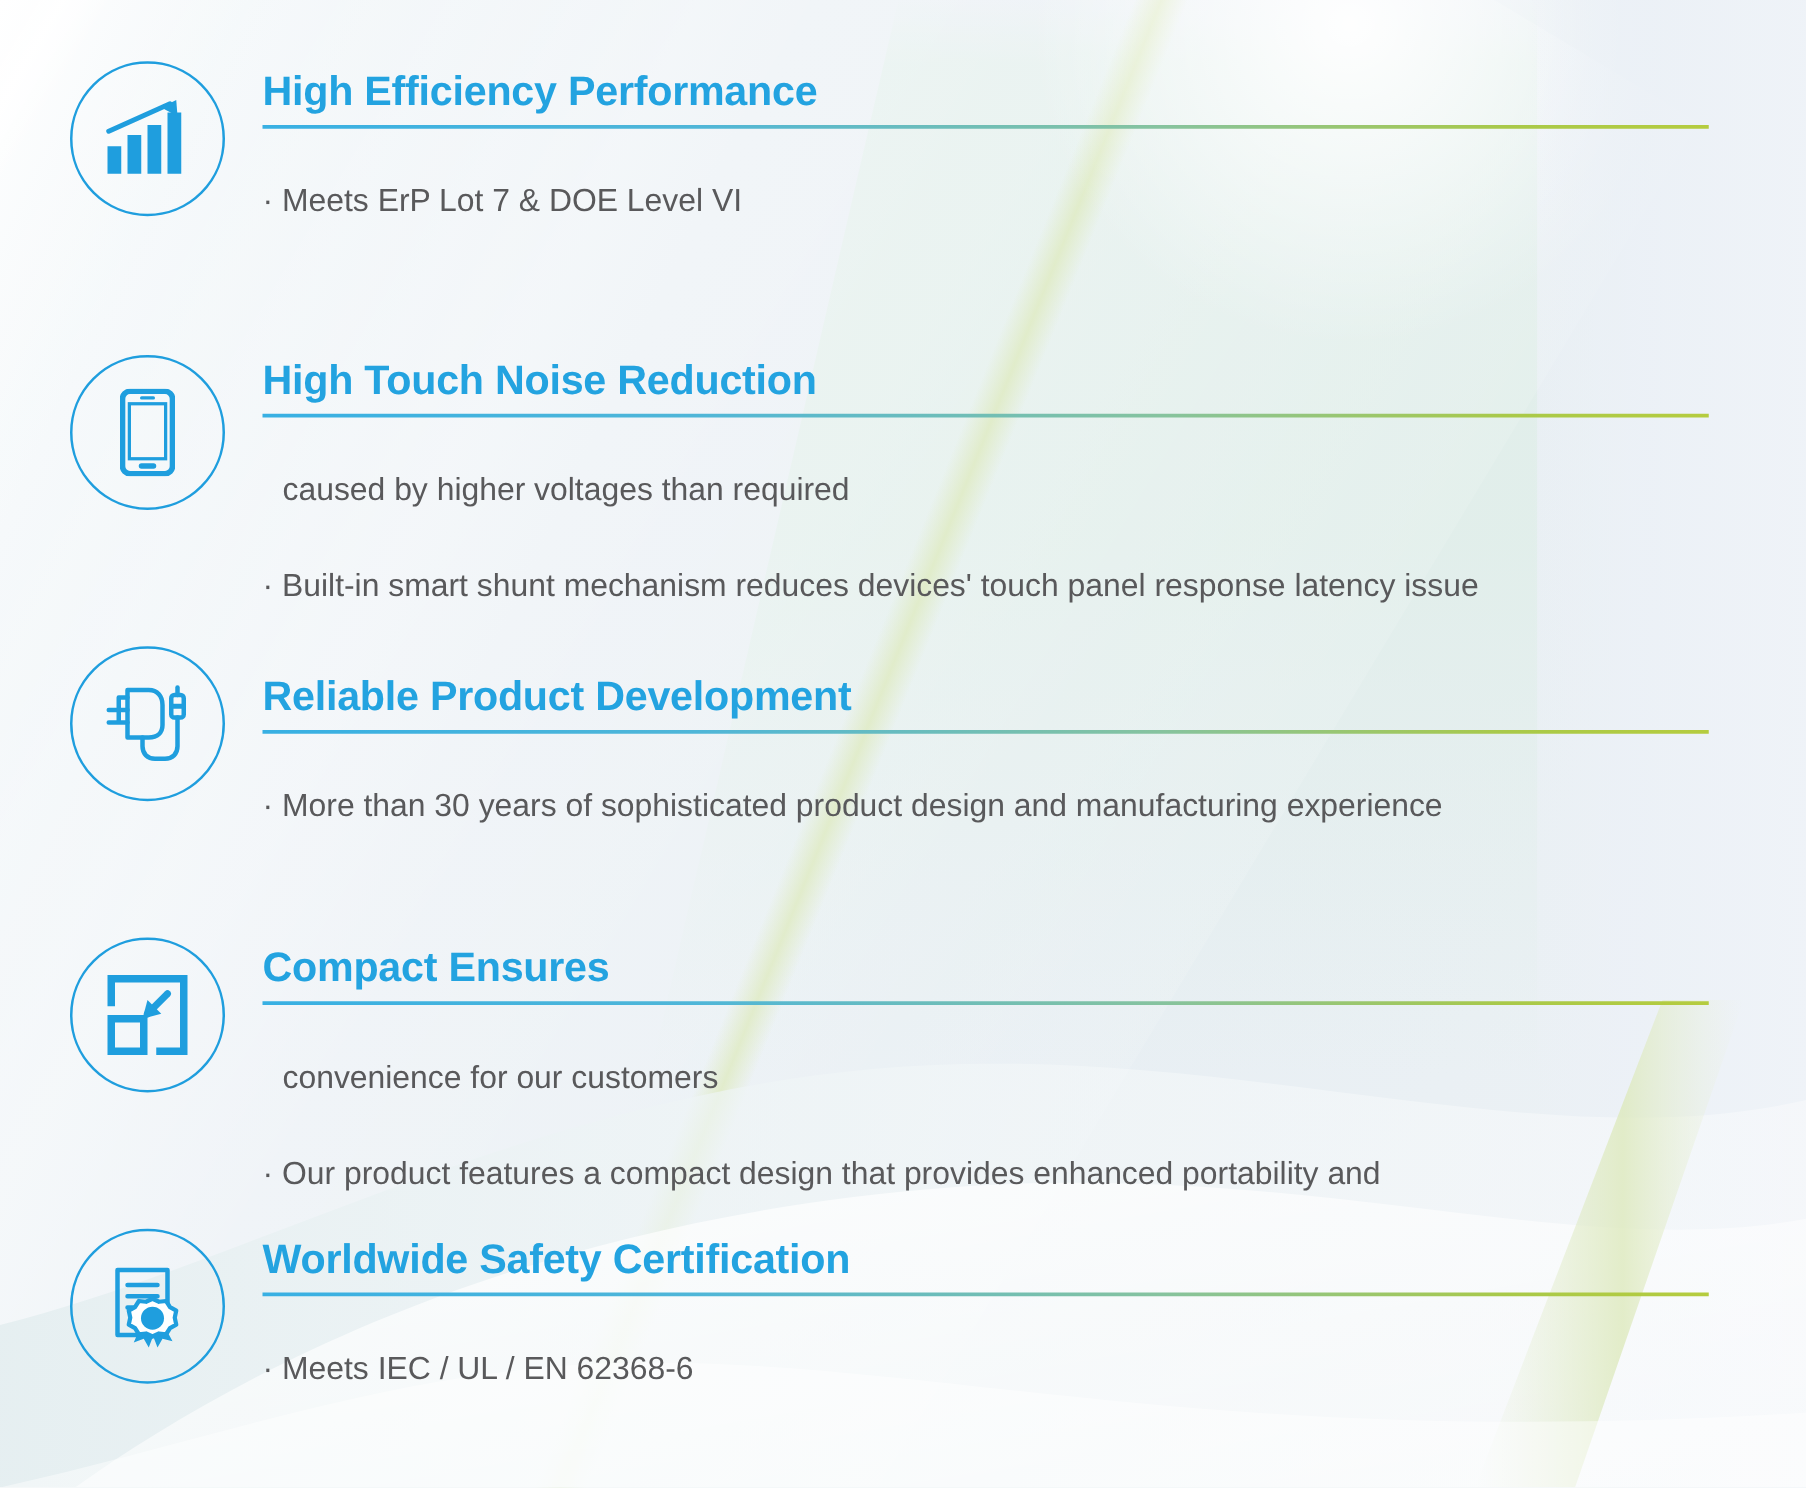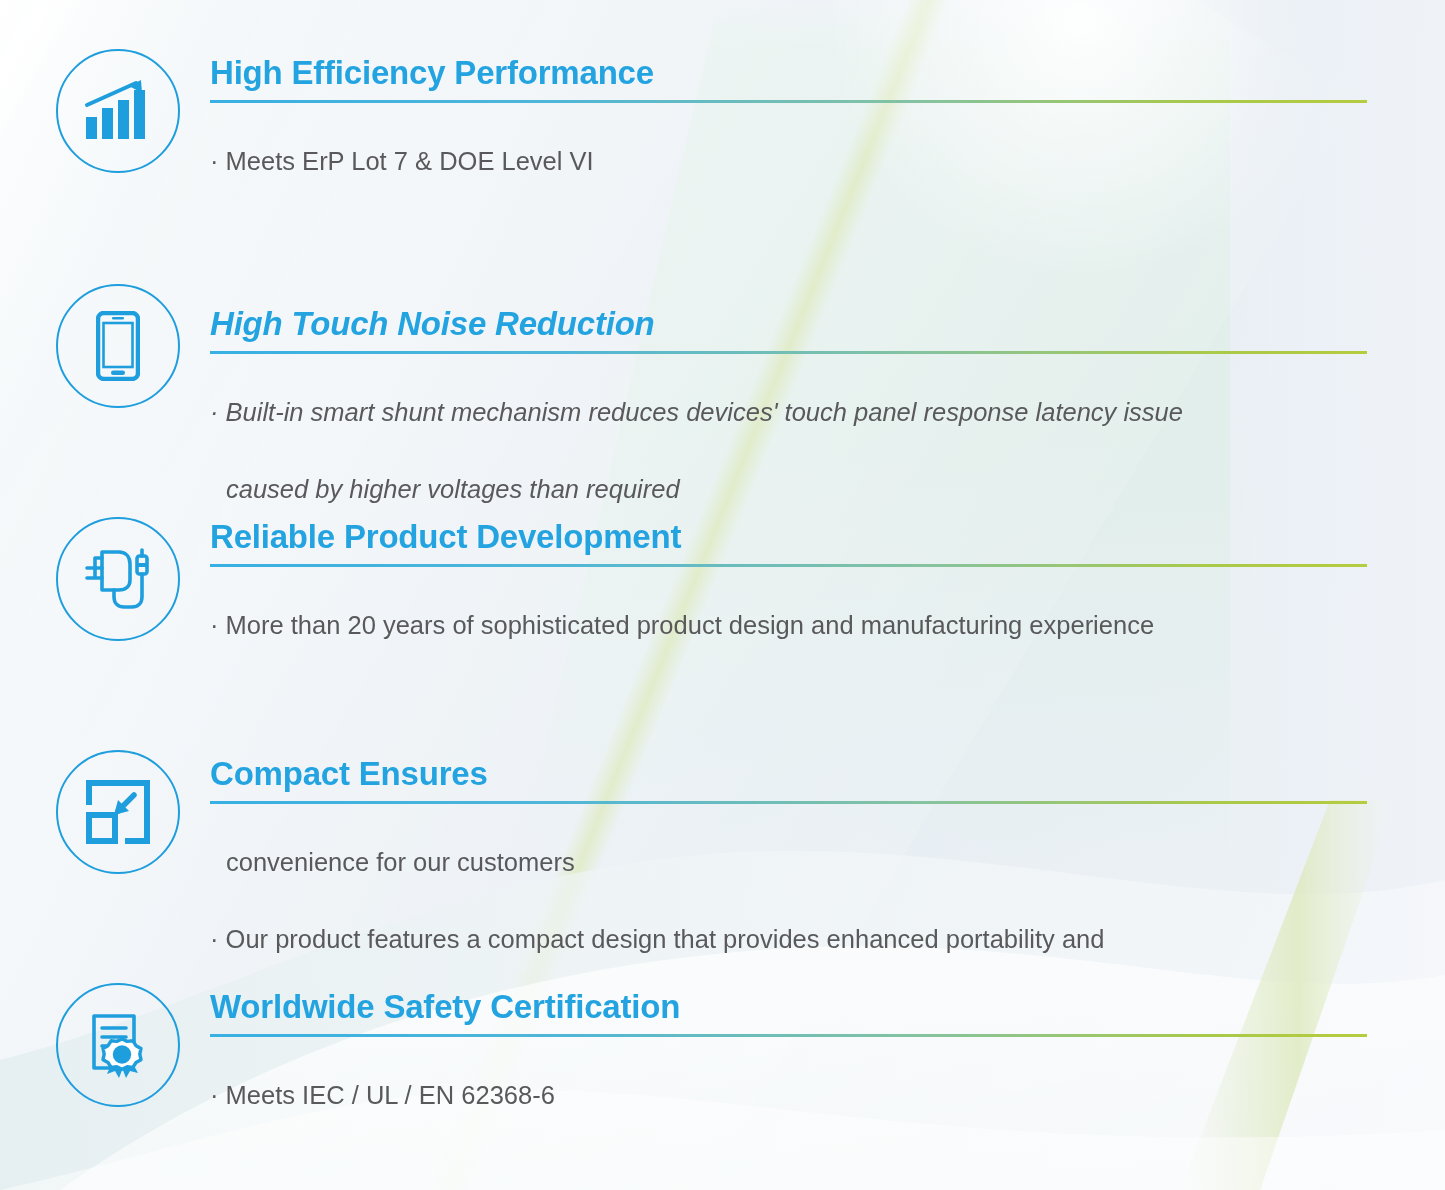--- a/index.html
+++ b/index.html
@@ -225,57 +225,57 @@
       <div class="icon-wrap" style="top:0;">
         <div class="icon-circle">
           <svg width="44" height="70" viewBox="0 0 44 70">
             <rect x="2" y="2" width="40" height="66" rx="6" ry="6" fill="none" stroke="#1f9ede" stroke-width="4.5"></rect>
             <rect x="7.5" y="12" width="29" height="44" fill="none" stroke="#1f9ede" stroke-width="2.6"></rect>
             <rect x="16" y="6" width="12" height="2.6" rx="1.3" fill="#1f9ede"></rect>
             <rect x="15" y="59.5" width="14" height="4.5" rx="2.2" fill="#1f9ede"></rect>
           </svg>
         </div>
       </div>
-      <div class="ftext" style="top:24px;font-style:italic;">
+      <div class="ftext" style="top:4px;">
         <div class="ftitle">High Touch Noise Reduction</div>
         <div class="fdivider"></div>
         <div class="fbody">
-          <div class="ln">
-            <span class="bullet">·</span>
-            <span>Built-in smart shunt mechanism reduces devices' touch panel response latency issue</span>
-          </div>
           <div class="ln wrap2">
             <span>caused by higher voltages than required</span>
+          </div>
+          <div class="ln">
+            <span class="bullet">·</span>
+            <span>Built-in smart shunt mechanism reduces devices' touch panel response latency issue</span>
           </div>
         </div>
       </div>
     </div>
 
     <div class="feature" style="top:516px; left:0; right:0;">
       <div class="icon-wrap" style="top:0;">
         <div class="icon-circle">
           <svg width="72" height="70" viewBox="0 0 72 70">
             <g fill="none" stroke="#1f9ede" stroke-width="3.6" stroke-linecap="round" stroke-linejoin="round">
               <path d="M20,8 L37,8 C44,8 48,13 48,20 L48,36 C48,42 44,46 37,46 L20,46 Z"></path>
               <path d="M20,14 L13,14 M20,24 L5,24 M20,34 L5,34 M13,14 L13,34"></path>
               <path d="M32,46 L32,53 C32,59 36,63 42,63 L50,63 C56,63 60,59 60,53 L60,30"></path>
               <rect x="55" y="12" width="10" height="18" rx="2.5"></rect>
               <path d="M60,6 L60,12"></path>
             </g>
             <rect x="55" y="19" width="10" height="4" fill="#1f9ede"></rect>
           </svg>
         </div>
       </div>
-      <div class="ftext" style="top:4px;">
+      <div class="ftext" style="top:24px;">
         <div class="ftitle">Reliable Product Development</div>
         <div class="fdivider"></div>
         <div class="fbody">
           <div class="ln">
             <span class="bullet">·</span>
-            <span>More than 20 years of sophisticated product  design and manufacturing experience</span>
+            <span>More than 30 years of sophisticated product  design and manufacturing experience</span>
           </div>
         </div>
       </div>
     </div>
 
     <div class="feature" style="top:749px; left:0; right:0;">
       <div class="icon-wrap" style="top:0;">
         <div class="icon-circle">
           <svg width="66" height="66" viewBox="0 0 66 66">
             <g fill="none" stroke="#1f9ede" stroke-width="6" stroke-linejoin="miter">

